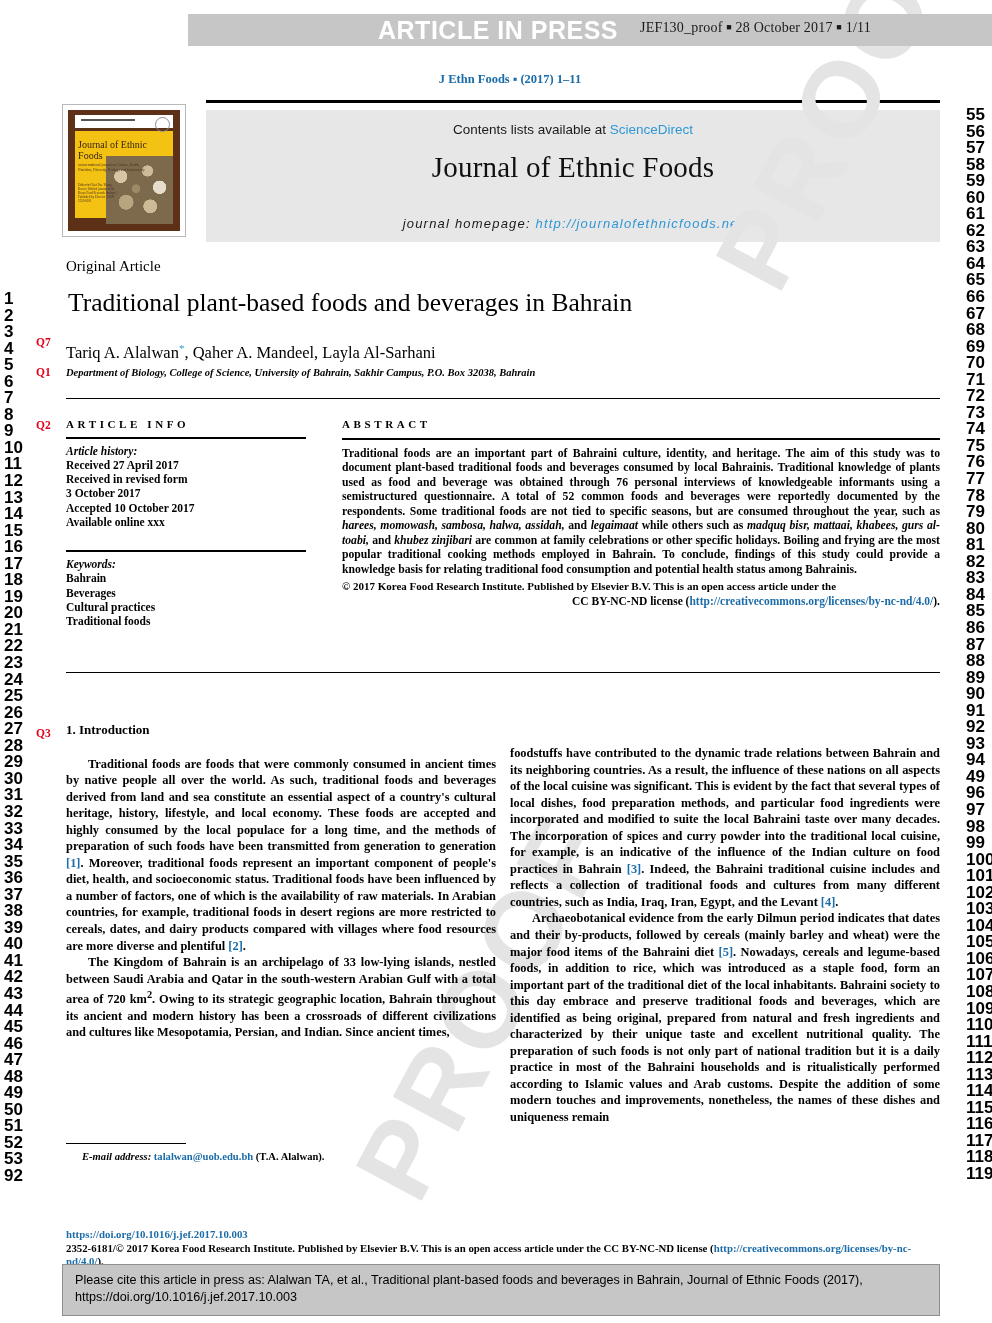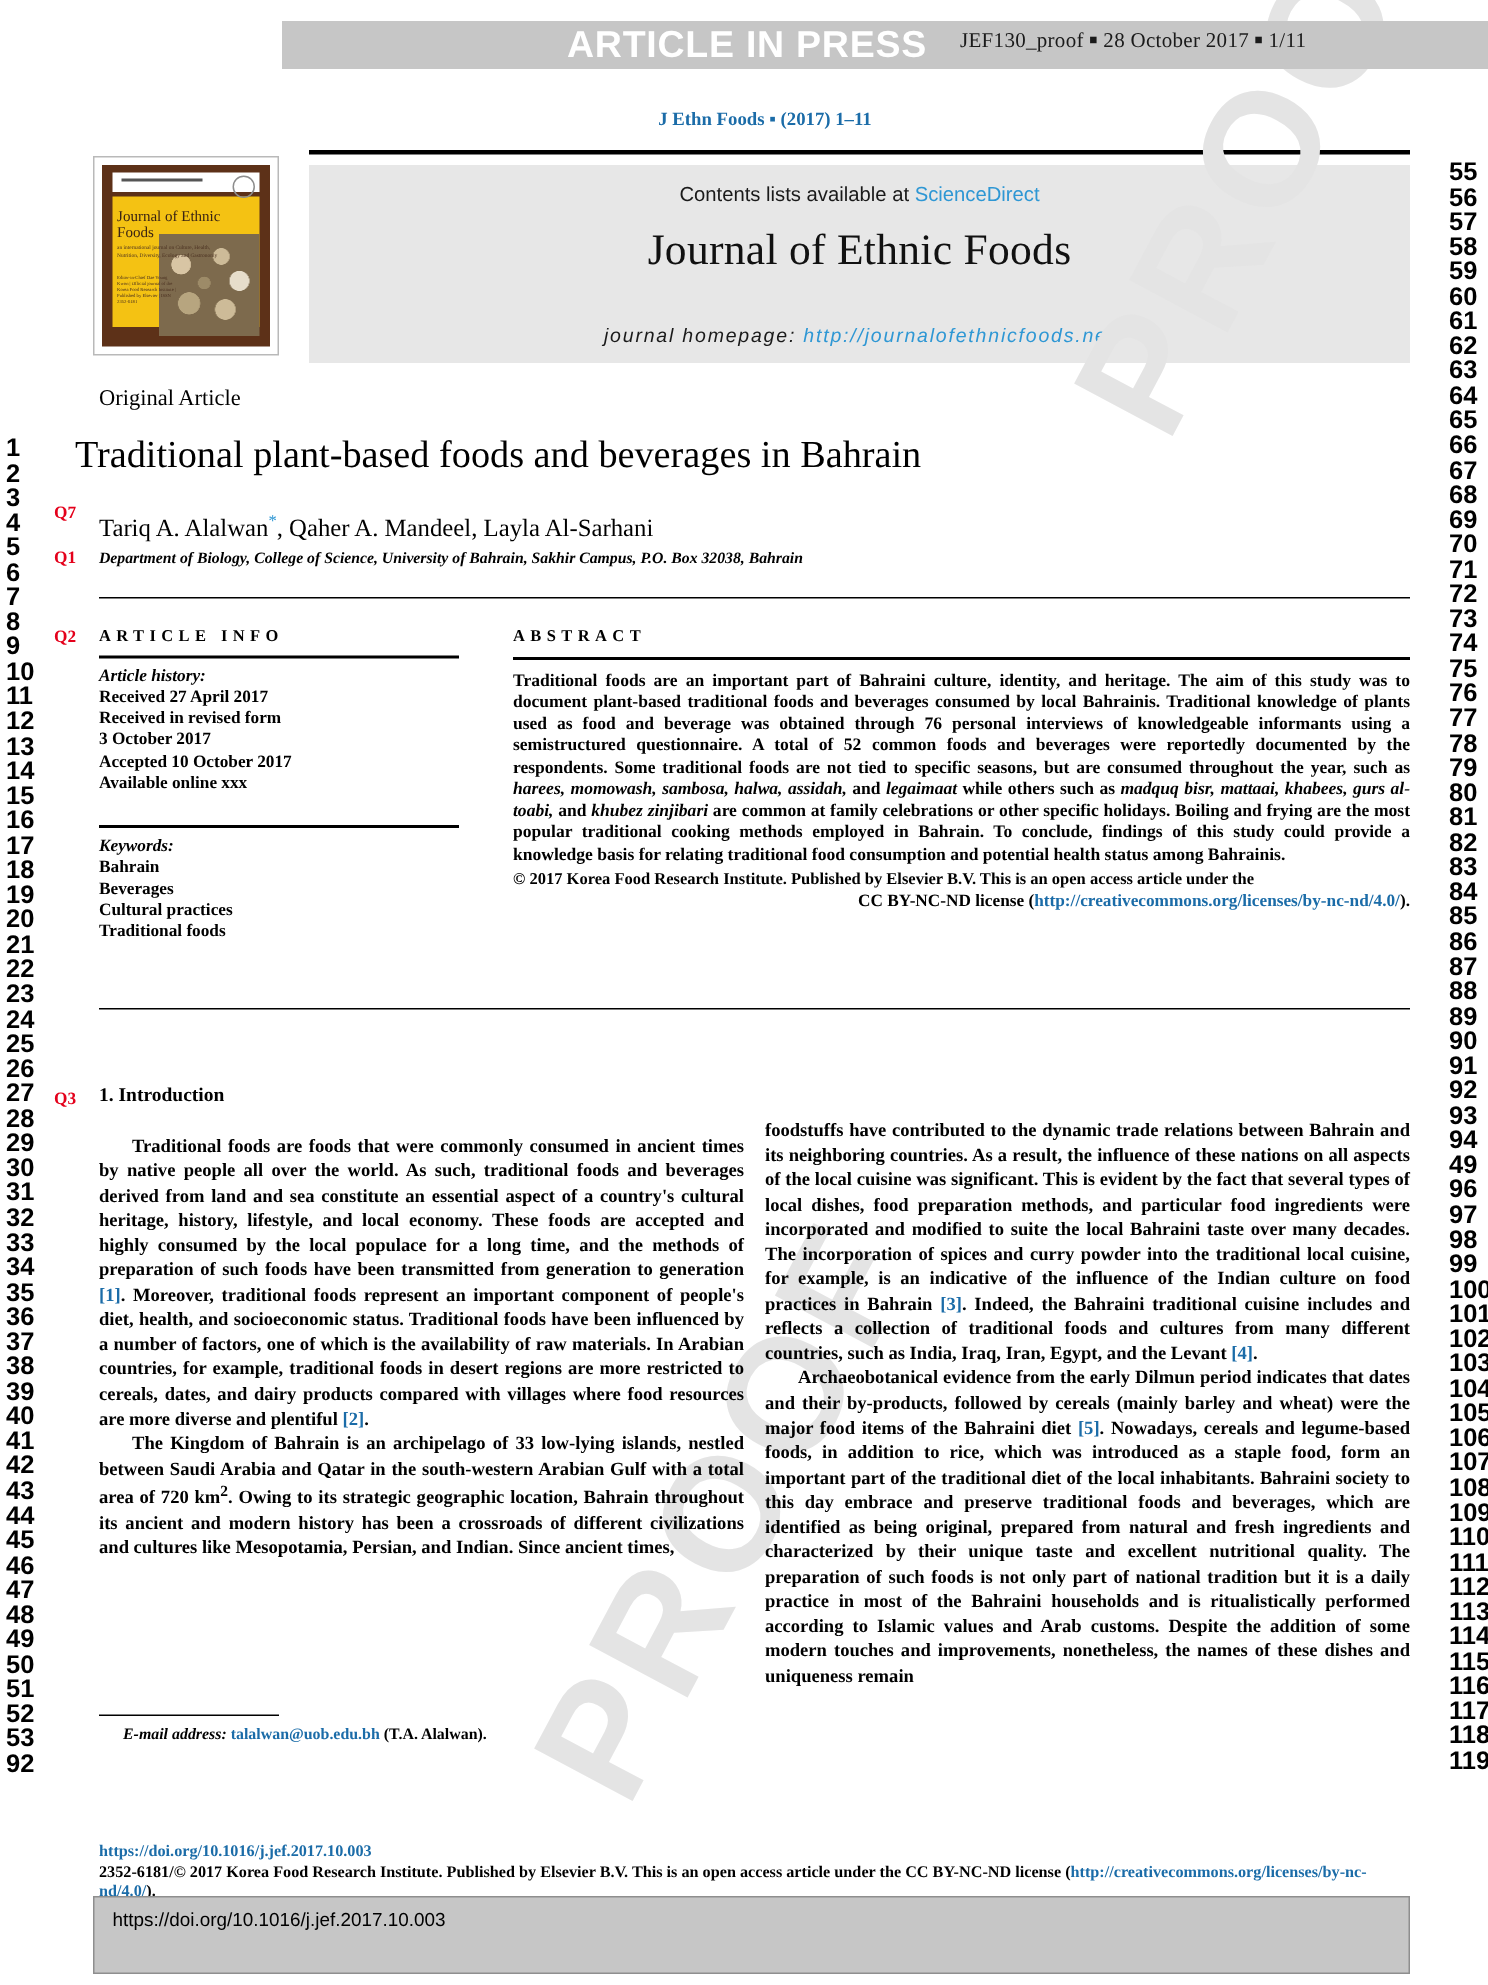--- a/index.html
+++ b/index.html
@@ -174,21 +174,21 @@
   }
   .homepage-line a { color: #2e97d4; text-decoration: none; }
 
   
   .orig-article {
     position: absolute; left: 66px; top: 258px;
     font-family: "Liberation Serif", serif;
     font-size: 15px; color: #000;
   }
   .paper-title {
-    position: absolute; left: 50px; top: 288px; width: 700px;
+    position: absolute; left: 68px; top: 288px; width: 700px;
     font-family: "Liberation Serif", serif;
     font-size: 25.5px; color: #000; line-height: 30px;
     z-index: 6;
   }
   .authors {
     position: absolute; left: 66px; top: 341px; width: 700px;
     font-family: "Liberation Serif", serif;
     font-size: 16.5px; color: #000;
     z-index: 6;
   }
@@ -548,14 +548,15 @@
     <span>(T.A. Alalwan).</span>
   </div>
 </div>
 
 <div class="pubinfo">
   <div><a class="lnk" href="#">https://doi.org/10.1016/j.jef.2017.10.003</a></div>
   <div><span>2352-6181/© 2017 Korea Food Research Institute. Published by Elsevier B.V. This is an open access article under the CC BY-NC-ND license (</span><a class="lnk" href="#">http://creativecommons.org/licenses/by-nc-nd/4.0/</a><span>).</span></div>
 </div>
 
 <div class="citebox">
+  <div>Please cite this article in press as: Alalwan TA, et al., Traditional plant-based foods and beverages in Bahrain, Journal of Ethnic Foods (2017),</div>
   <div>https://doi.org/10.1016/j.jef.2017.10.003</div>
 </div>
 
 </body></html>

